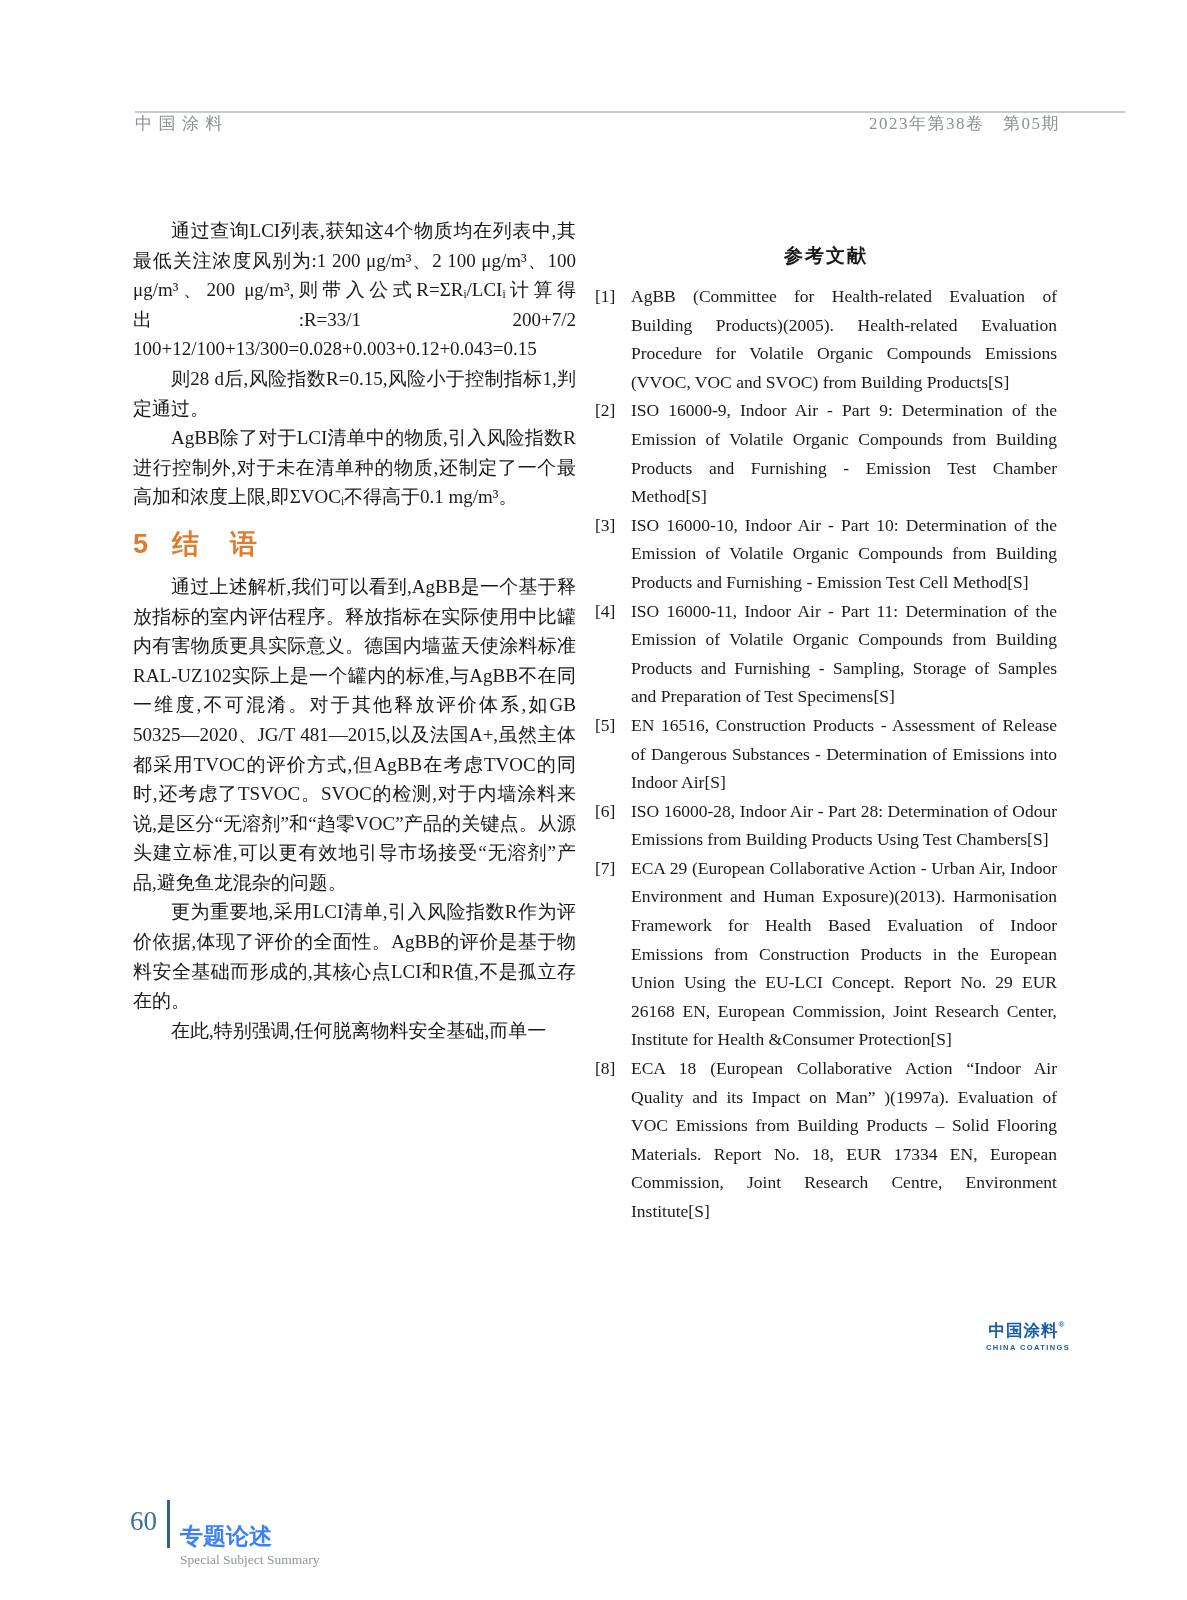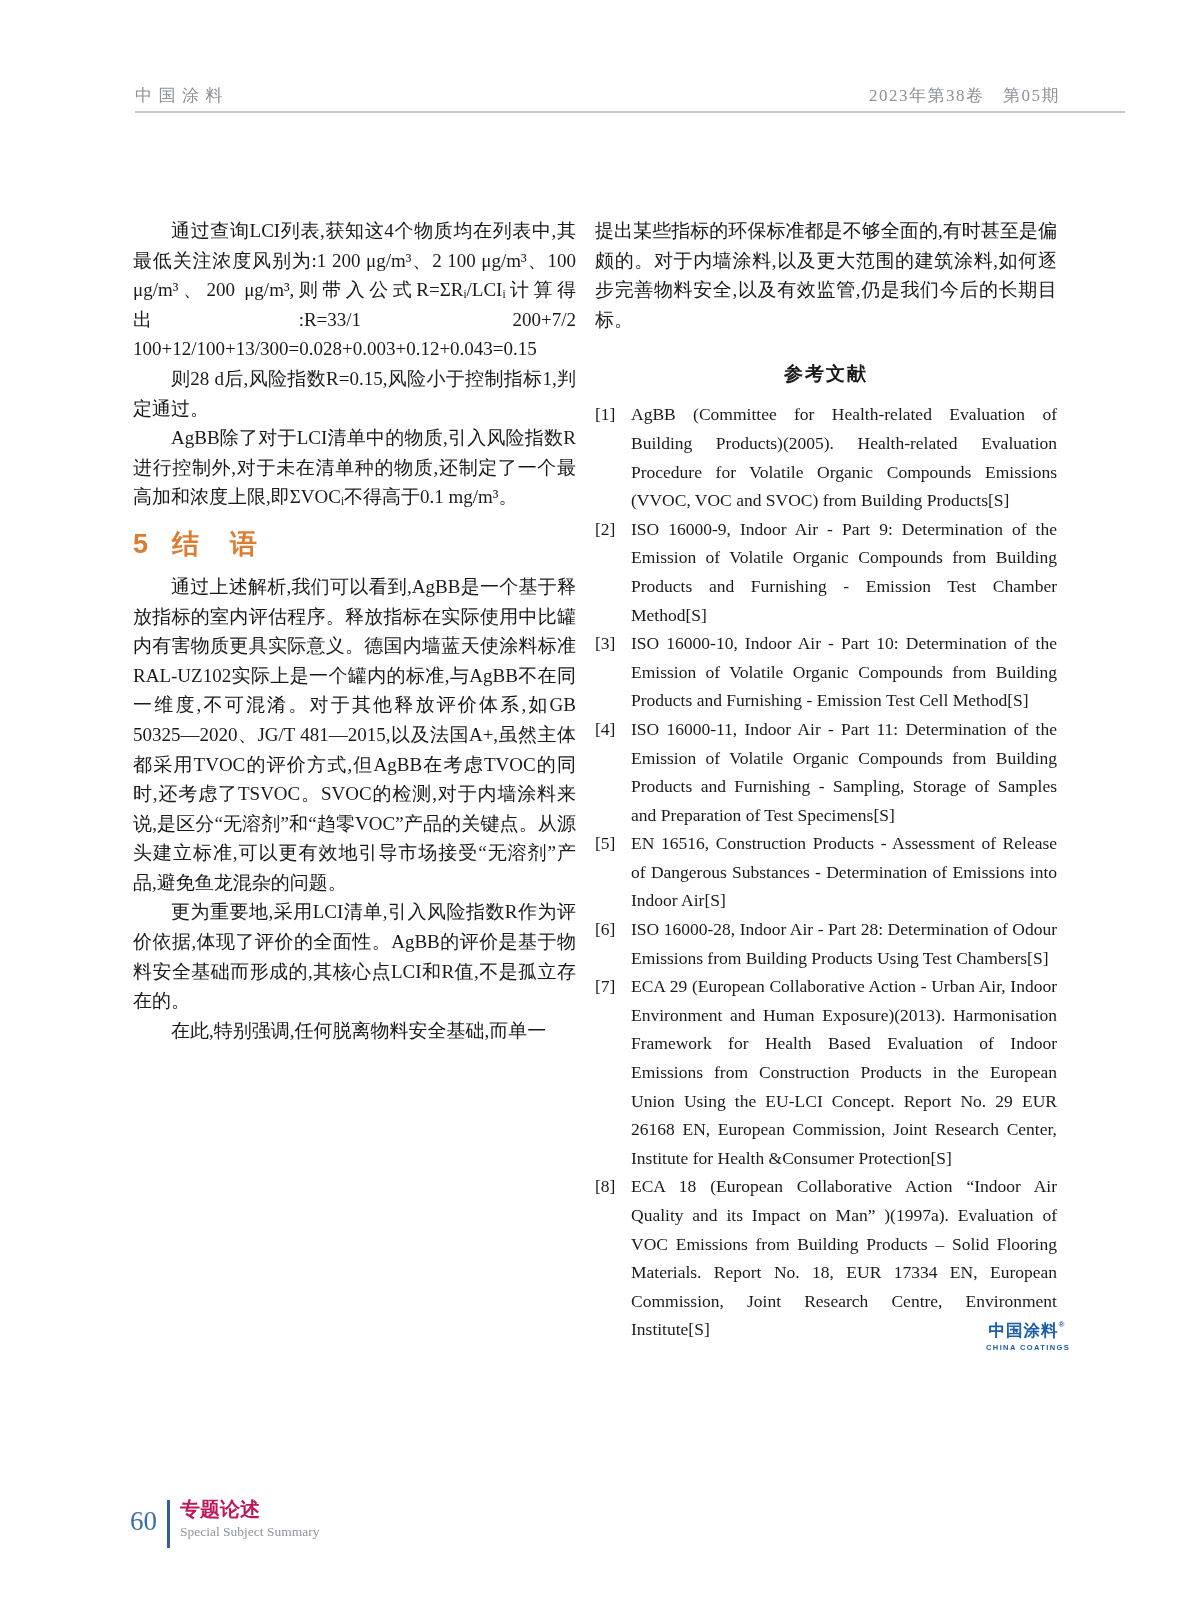--- a/index.html
+++ b/index.html
@@ -11,21 +11,21 @@
     font-family:"Liberation Serif","DejaVu Serif",serif;
     color:#1a1a1a;
   }
   
   .header{
     position:absolute;left:135px;top:84px;width:925px;
     display:flex;justify-content:space-between;align-items:flex-end;
     font-size:17px;color:#8b9197;
   }
   .header-journal{letter-spacing:0.38em;}
-  .header-issue{letter-spacing:1.5px;}
+  .header-issue{letter-spacing:1.5px;margin-top:28px;}
   .header-rule{
     position:absolute;left:135px;top:111px;width:990px;
     border-top:2px solid #c6cbd0;height:0;
   }
   
   .col-left{position:absolute;left:133px;top:216px;width:443px;}
   .col-right{position:absolute;left:595px;top:216px;width:462px;}
   .para{
     margin:0;font-size:19px;line-height:29.6px;
     text-align:justify;color:#1a1a1a;
@@ -73,21 +73,21 @@
     position:absolute;left:130px;top:1498px;
     display:flex;align-items:flex-start;
   }
   .footer-pagenum{
     font-family:"Liberation Serif","DejaVu Serif",serif;
     font-size:27px;color:#3d6ea5;margin:8px 10px 0 0;
   }
   .footer-bar{width:3px;height:48px;background:#2f5f96;margin-right:10px;margin-top:2px;}
   .footer-cn{
     font-family:"Liberation Sans","DejaVu Sans",sans-serif;
-    font-size:20px;font-weight:bold;color:#be185d;line-height:1.15;
+    font-size:23px;font-weight:bold;color:#3b82f6;line-height:1.15;margin-top:25px;
   }
   .footer-en{
     font-family:"Liberation Serif","DejaVu Serif",serif;
     font-size:13.5px;color:#8e959c;margin-top:3px;
   }
 </style>
 </head>
 <body>
 
 <div class="page">
@@ -107,21 +107,20 @@
       <span class="section-num">5</span>
       <span class="section-title">结　语</span>
     </h2>
 
     <p class="para indent">通过上述解析,我们可以看到,AgBB是一个基于释放指标的室内评估程序。释放指标在实际使用中比罐内有害物质更具实际意义。德国内墙蓝天使涂料标准RAL-UZ102实际上是一个罐内的标准,与AgBB不在同一维度,不可混淆。对于其他释放评价体系,如GB 50325—2020、JG/T 481—2015,以及法国A+,虽然主体都采用TVOC的评价方式,但AgBB在考虑TVOC的同时,还考虑了TSVOC。SVOC的检测,对于内墙涂料来说,是区分“无溶剂”和“趋零VOC”产品的关键点。从源头建立标准,可以更有效地引导市场接受“无溶剂”产品,避免鱼龙混杂的问题。</p>
     <p class="para indent">更为重要地,采用LCI清单,引入风险指数R作为评价依据,体现了评价的全面性。AgBB的评价是基于物料安全基础而形成的,其核心点LCI和R值,不是孤立存在的。</p>
     <p class="para indent">在此,特别强调,任何脱离物料安全基础,而单一</p>
   </div>
 
   <div class="col-right">
-    <p class="para">提出某些指标的环保标准都是不够全面的,有时甚至是偏颇的。对于内墙涂料,以及更大范围的建筑涂料,如何逐步完善物料安全,以及有效监管,仍是我们今后的长期目标。</p>
 
     <h3 class="refs-heading">参考文献</h3>
 
     <div class="ref">
       <span class="ref-num">[1]</span>
       <span class="ref-text">AgBB (Committee for Health-related Evaluation of Building Products)(2005). Health-related Evaluation Procedure for Volatile Organic Compounds Emissions (VVOC, VOC and SVOC) from Building Products[S]</span>
     </div>
     <div class="ref">
       <span class="ref-num">[2]</span>
       <span class="ref-text">ISO 16000-9, Indoor Air - Part 9: Determination of the Emission of Volatile Organic Compounds from Building Products and Furnishing - Emission Test Chamber Method[S]</span>

